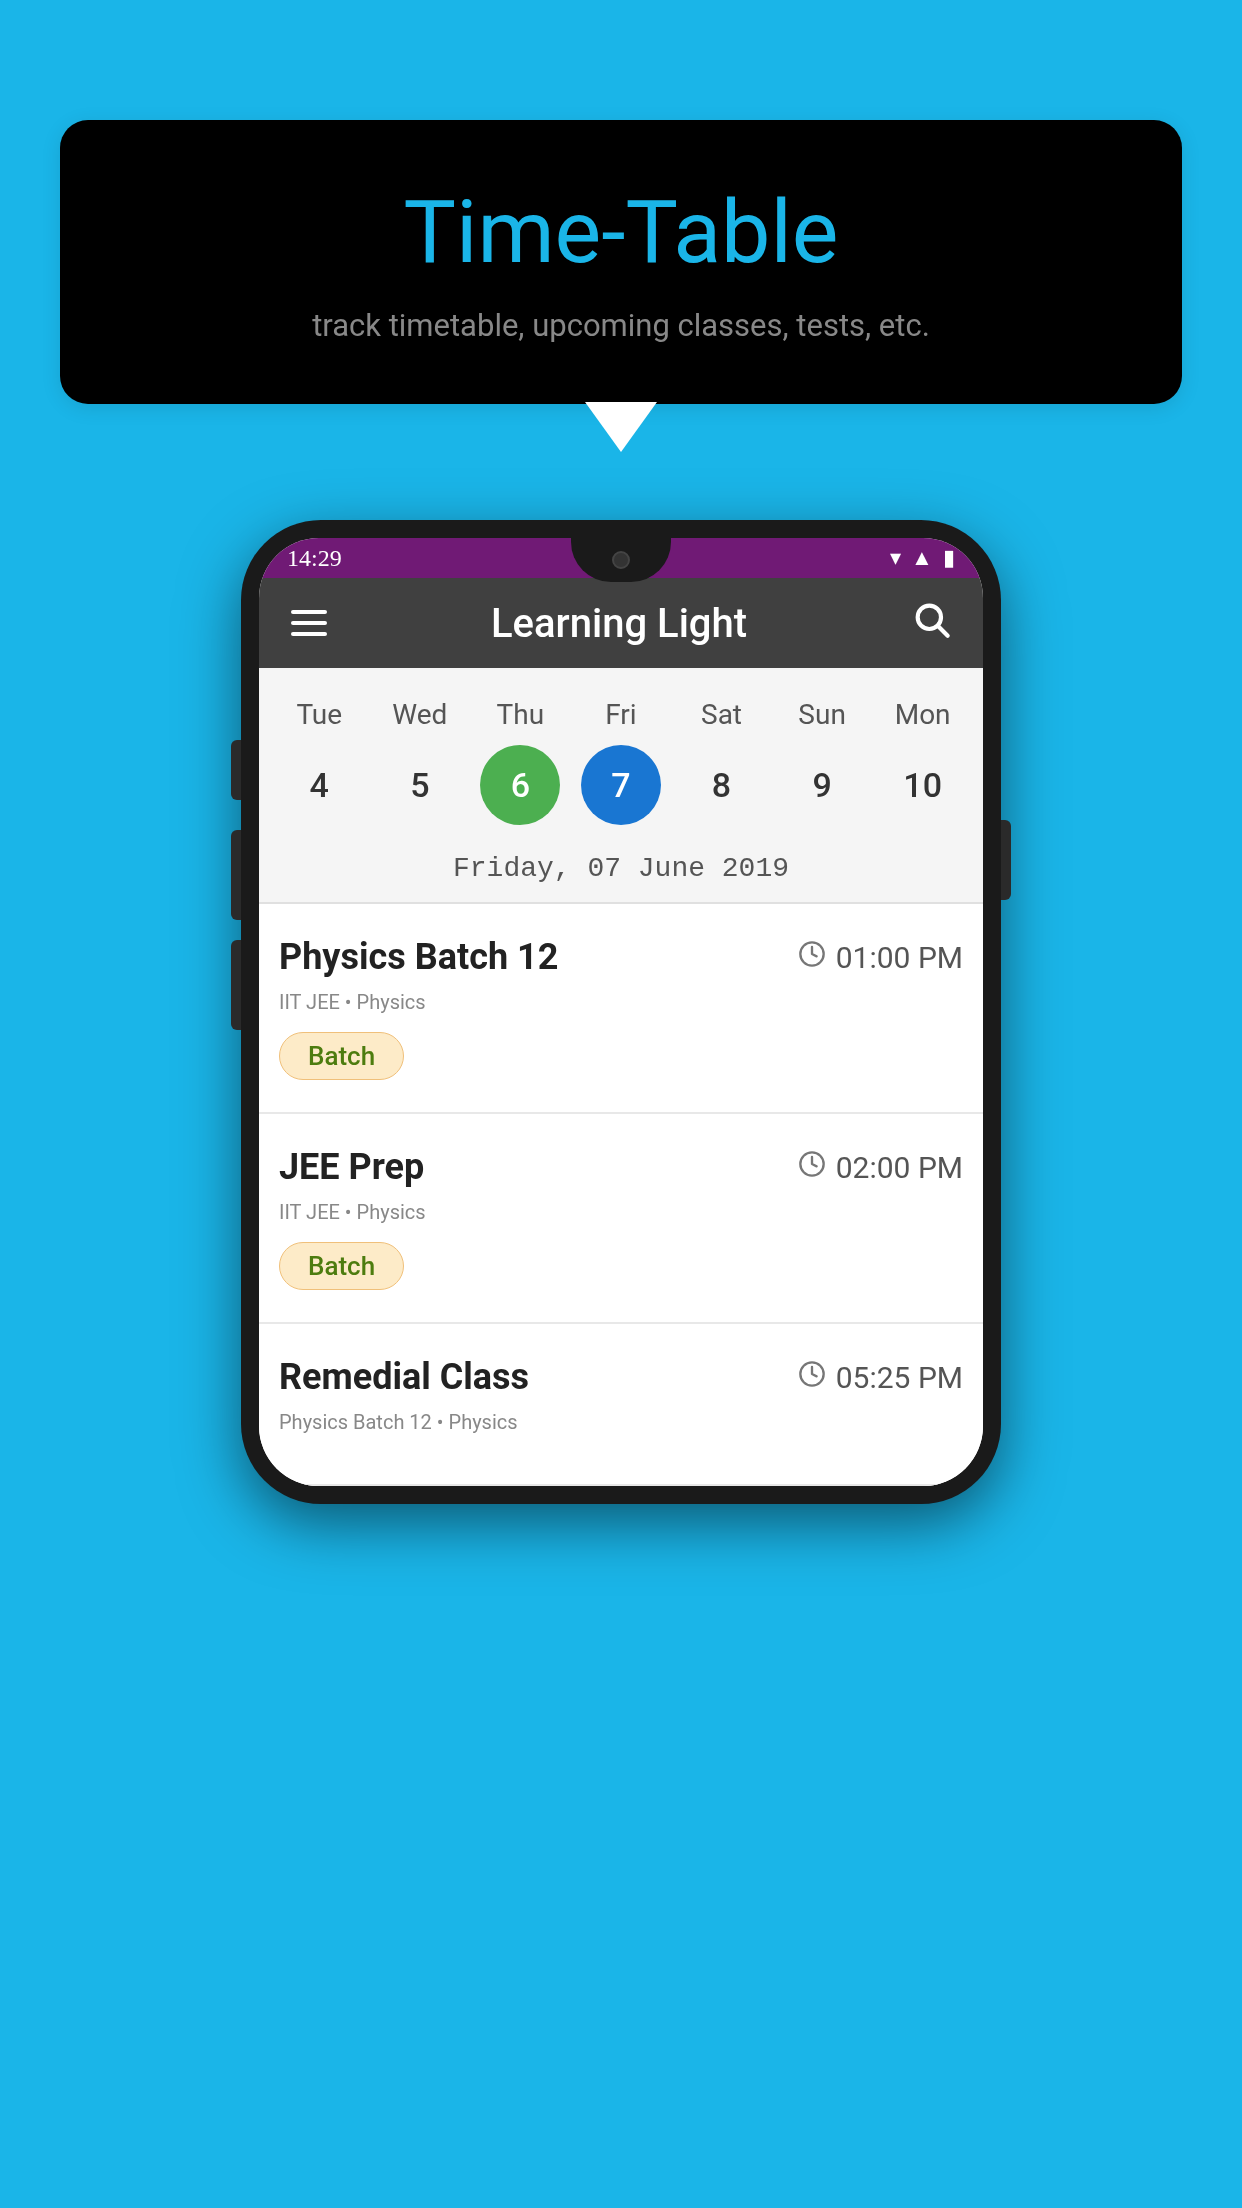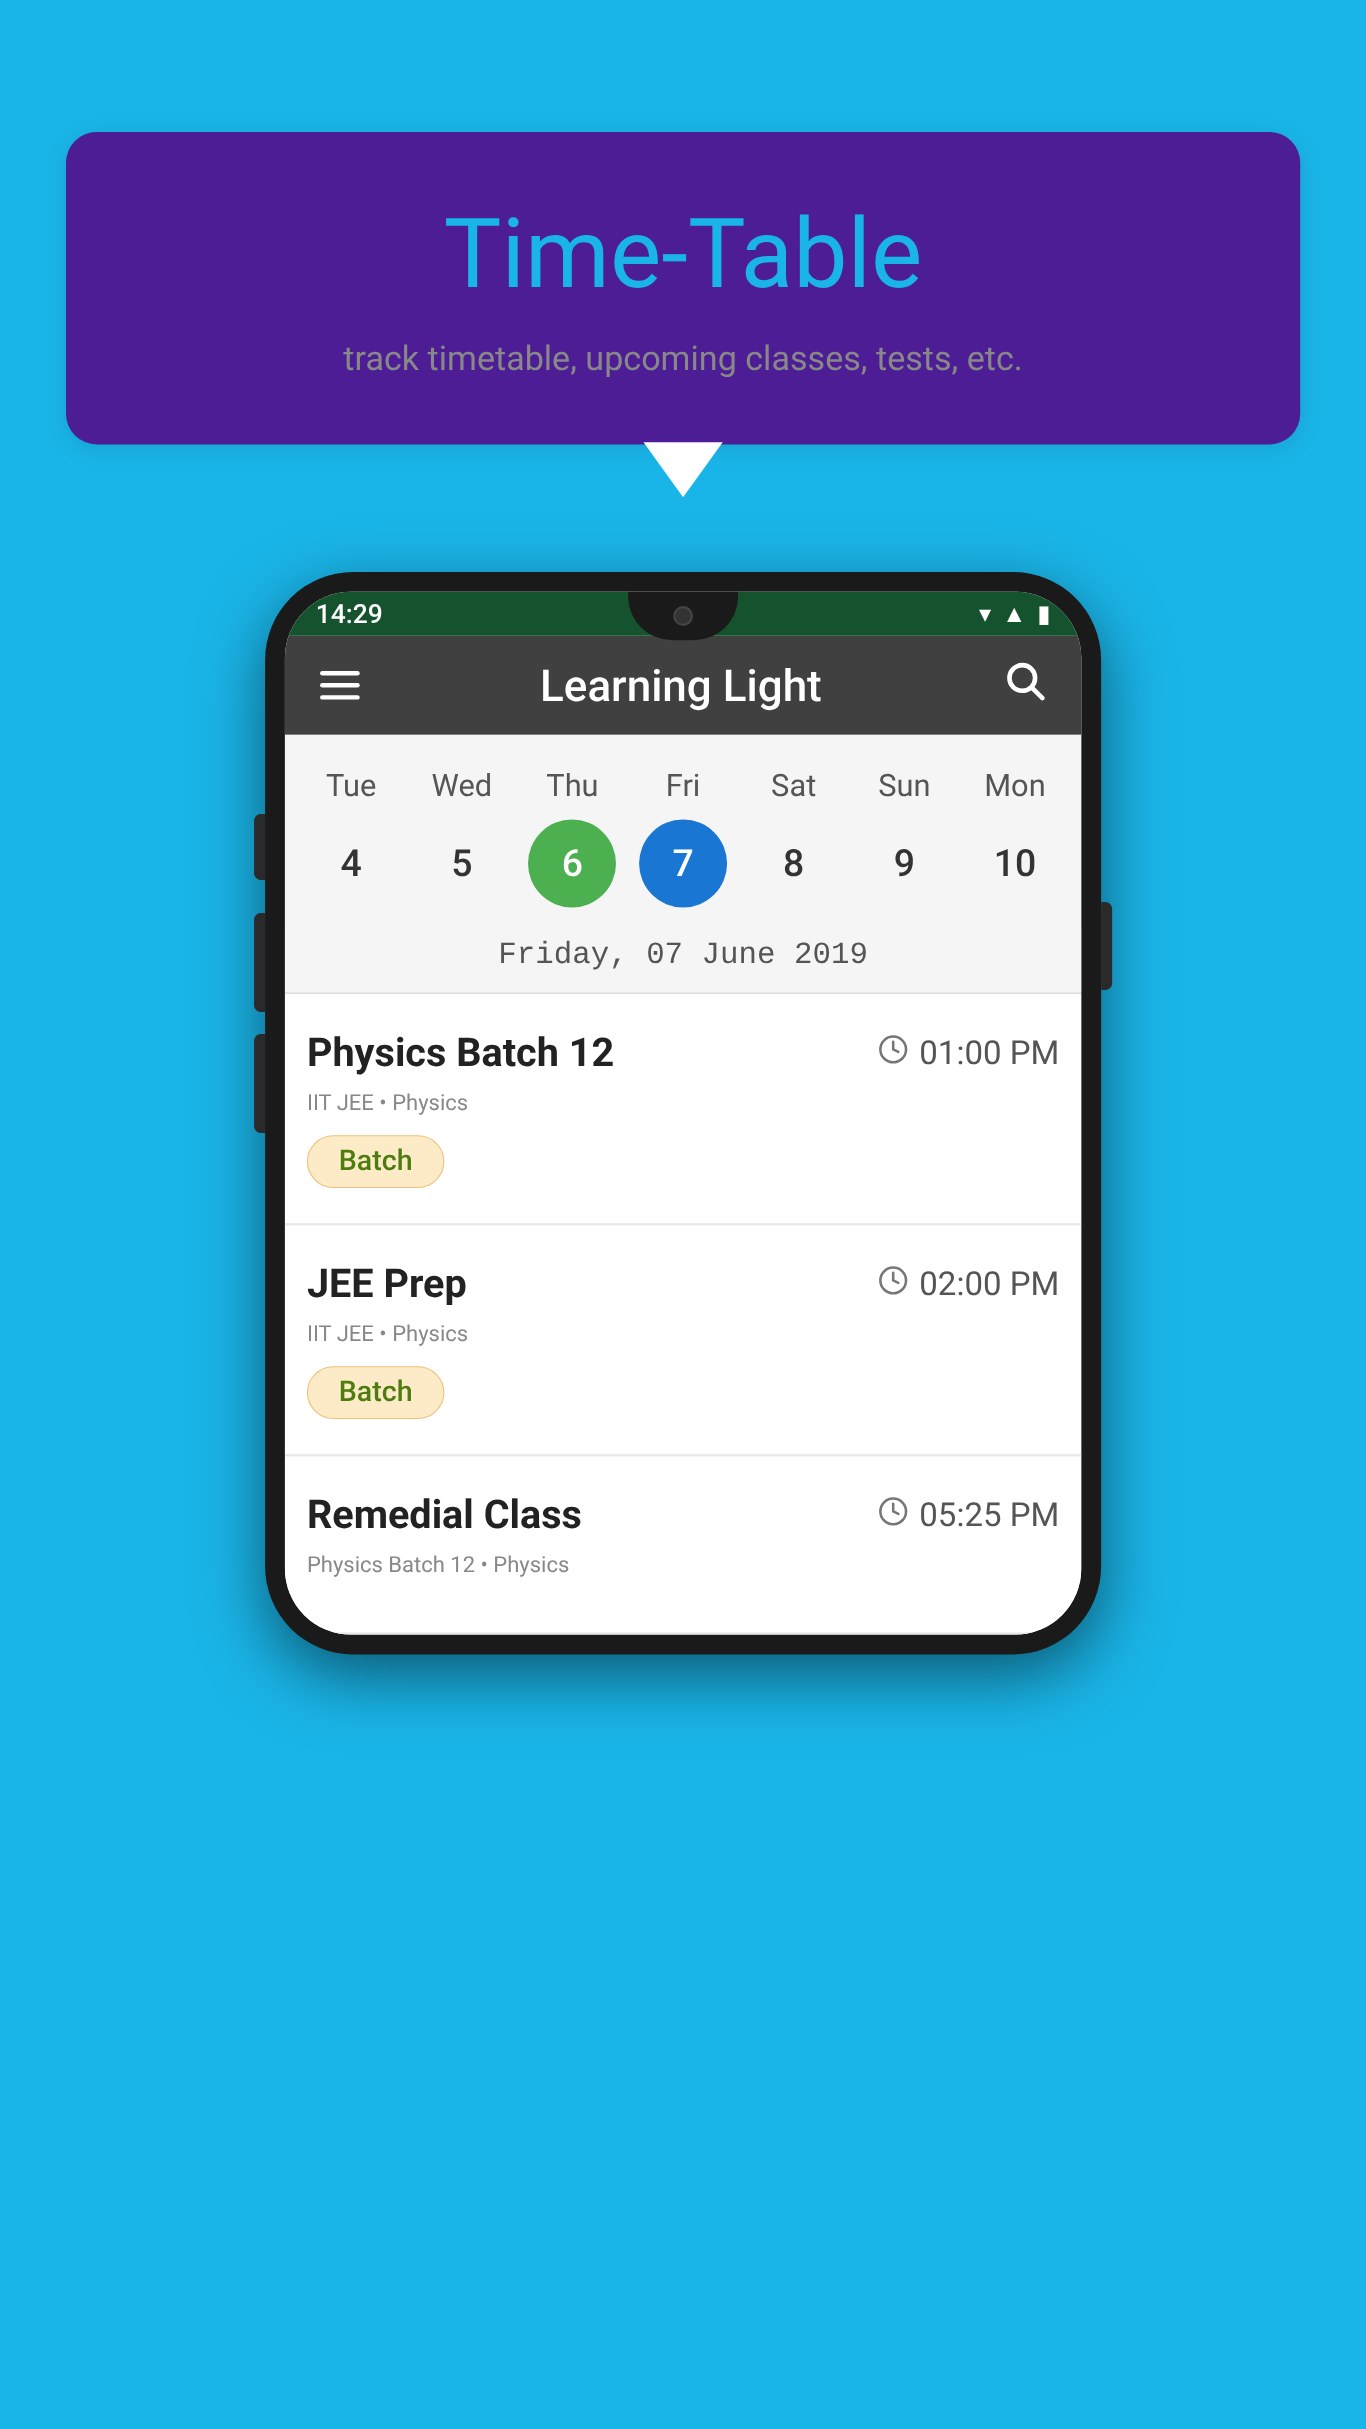--- a/index.html
+++ b/index.html
@@ -19,21 +19,21 @@
       position: absolute;
       top: 120px;
       left: 60px;
       right: 60px;
       display: flex;
       flex-direction: column;
       align-items: center;
     }
 
     .speech-bubble {
-      background: #4c1d95;
+      background: #000000;
       border-radius: 28px;
       padding: 60px 80px 60px 80px;
       width: 100%;
       text-align: center;
       position: relative;
       box-shadow: 0 4px 20px rgba(0,0,0,0.1);
     }
 
     .speech-bubble::after {
       content: '';
@@ -88,21 +88,22 @@
     .status-bar {
       display: flex;
       align-items: center;
       justify-content: space-between;
       position: absolute;
       top: 0;
       left: 0;
       right: 0;
       height: 40px;
       padding: 0 28px;
-      background: #14532d;
+      background: #701a75;
+      font-family: Liberation Serif, serif;
     }
 
     .status-time {
       color: white;
       font-size: 24px;
       font-weight: 500;
     }
 
     .status-icons {
       display: flex;

